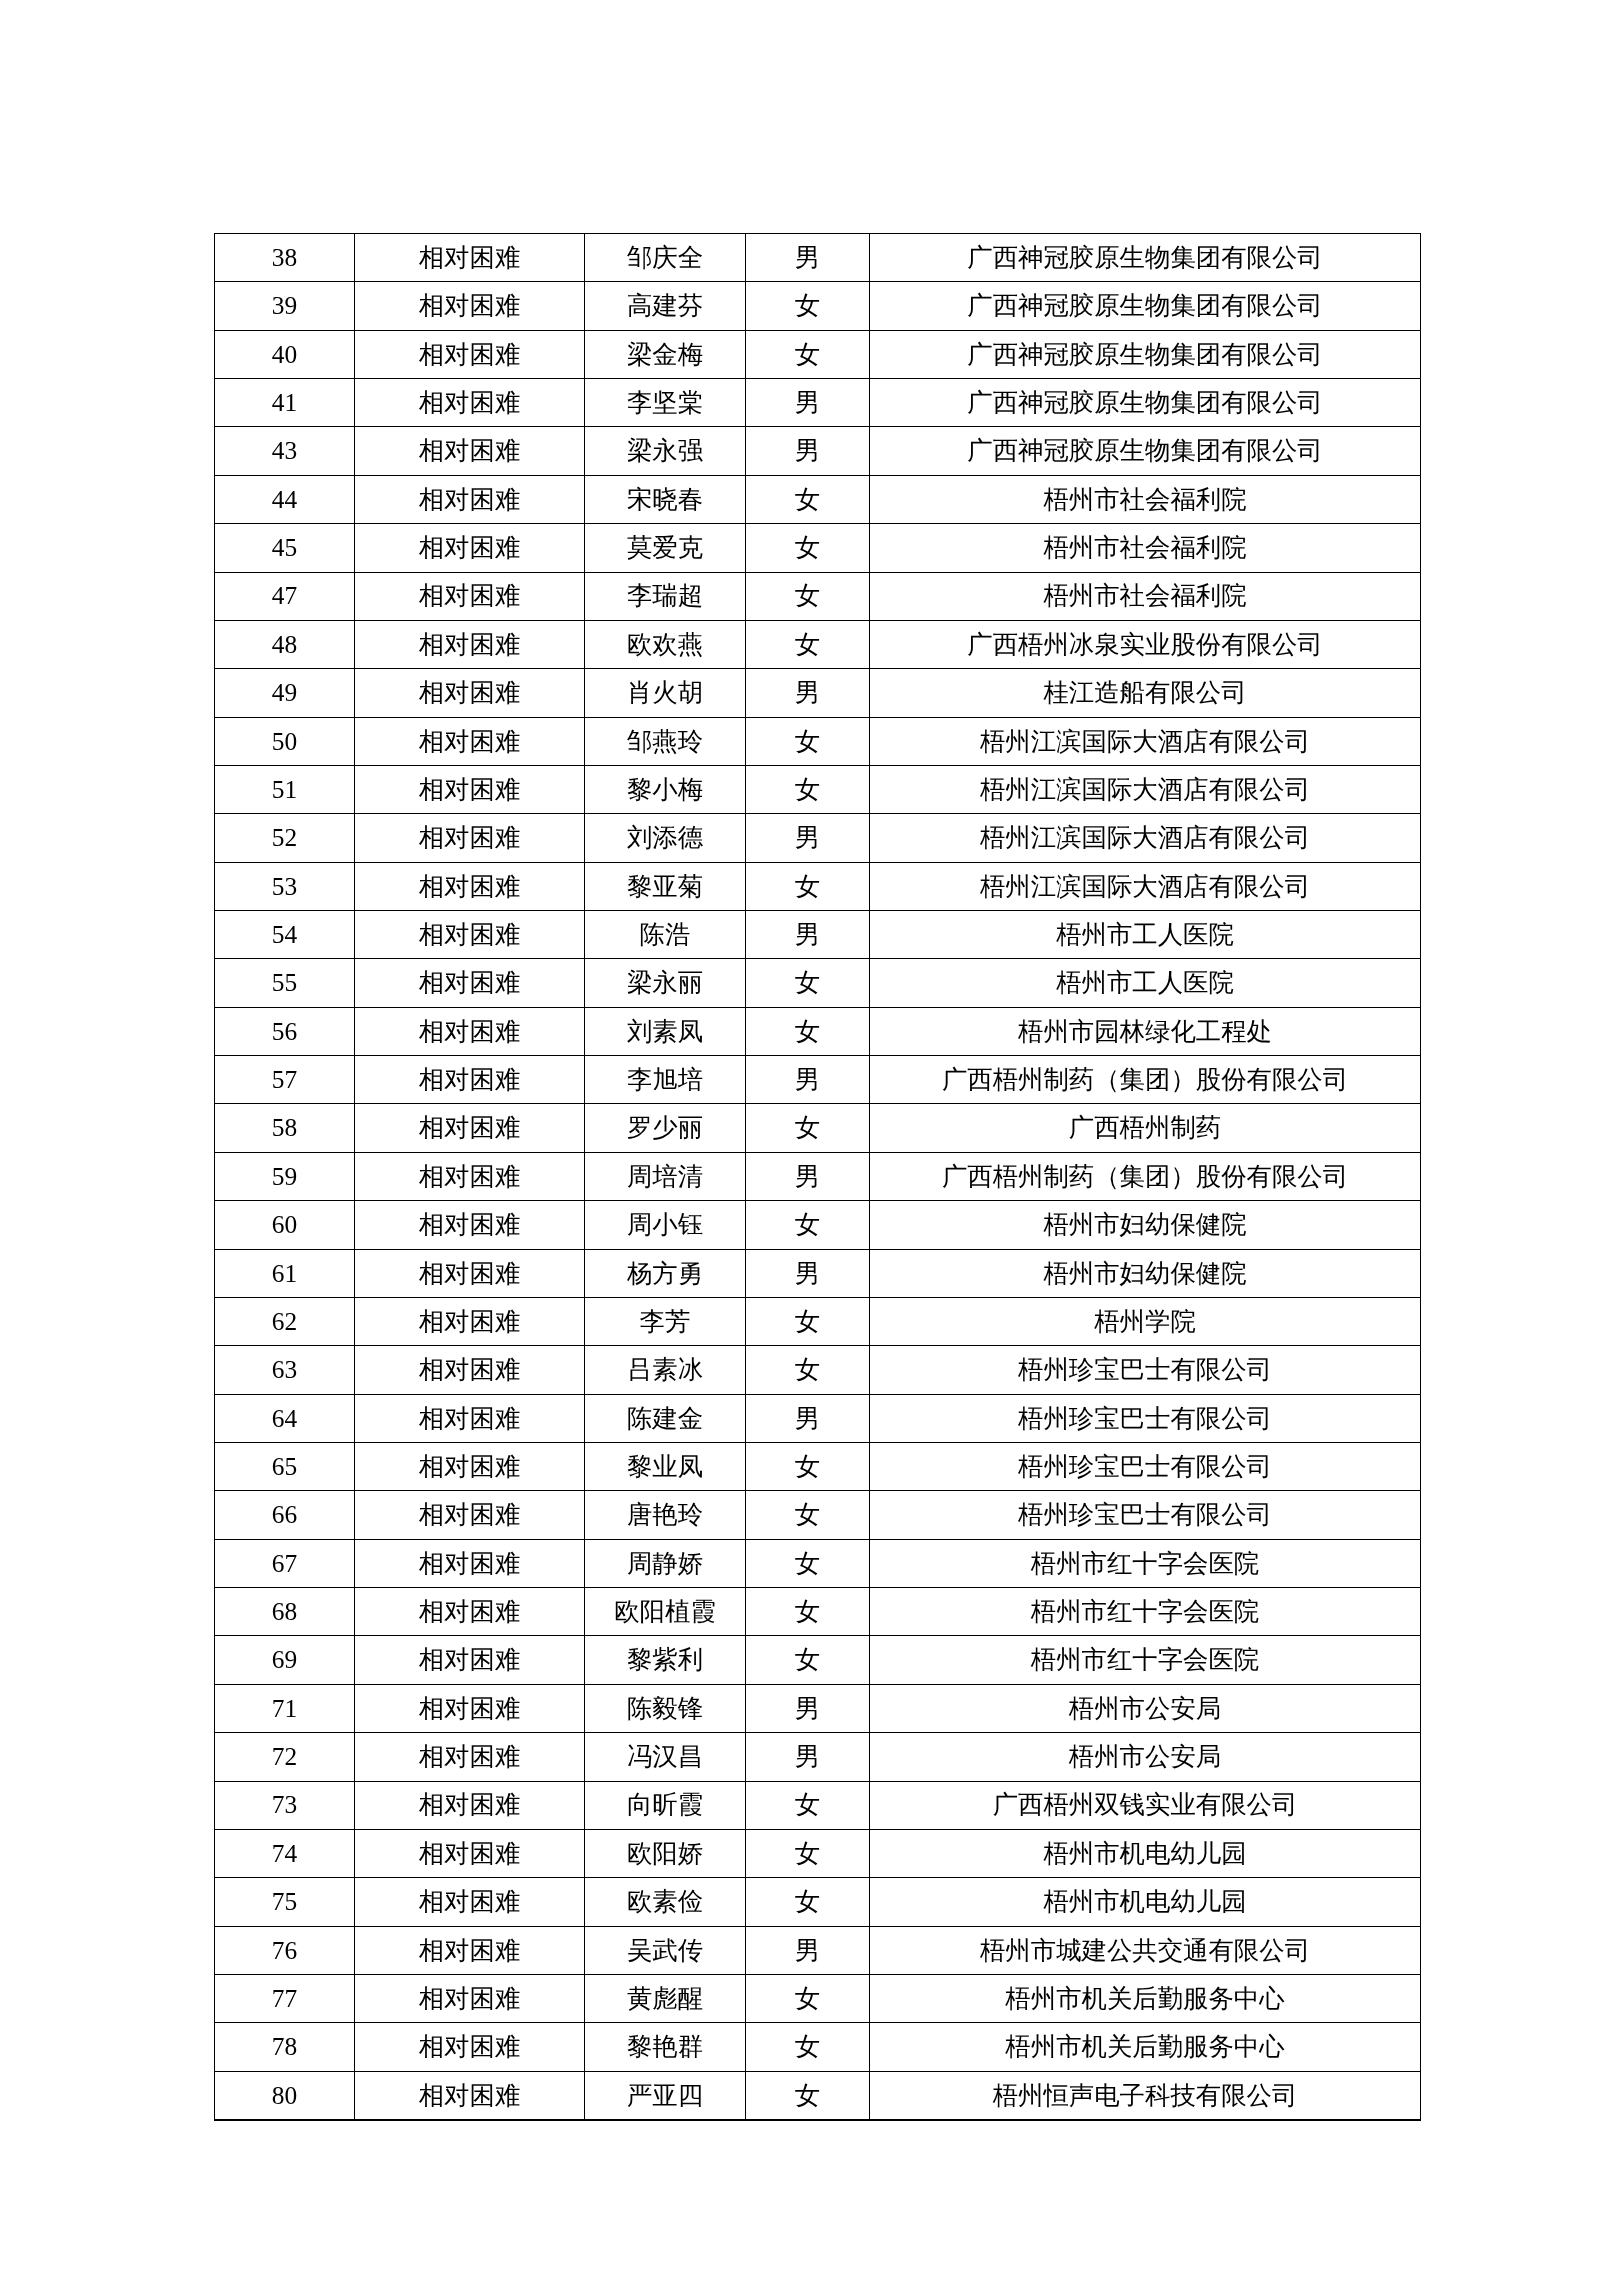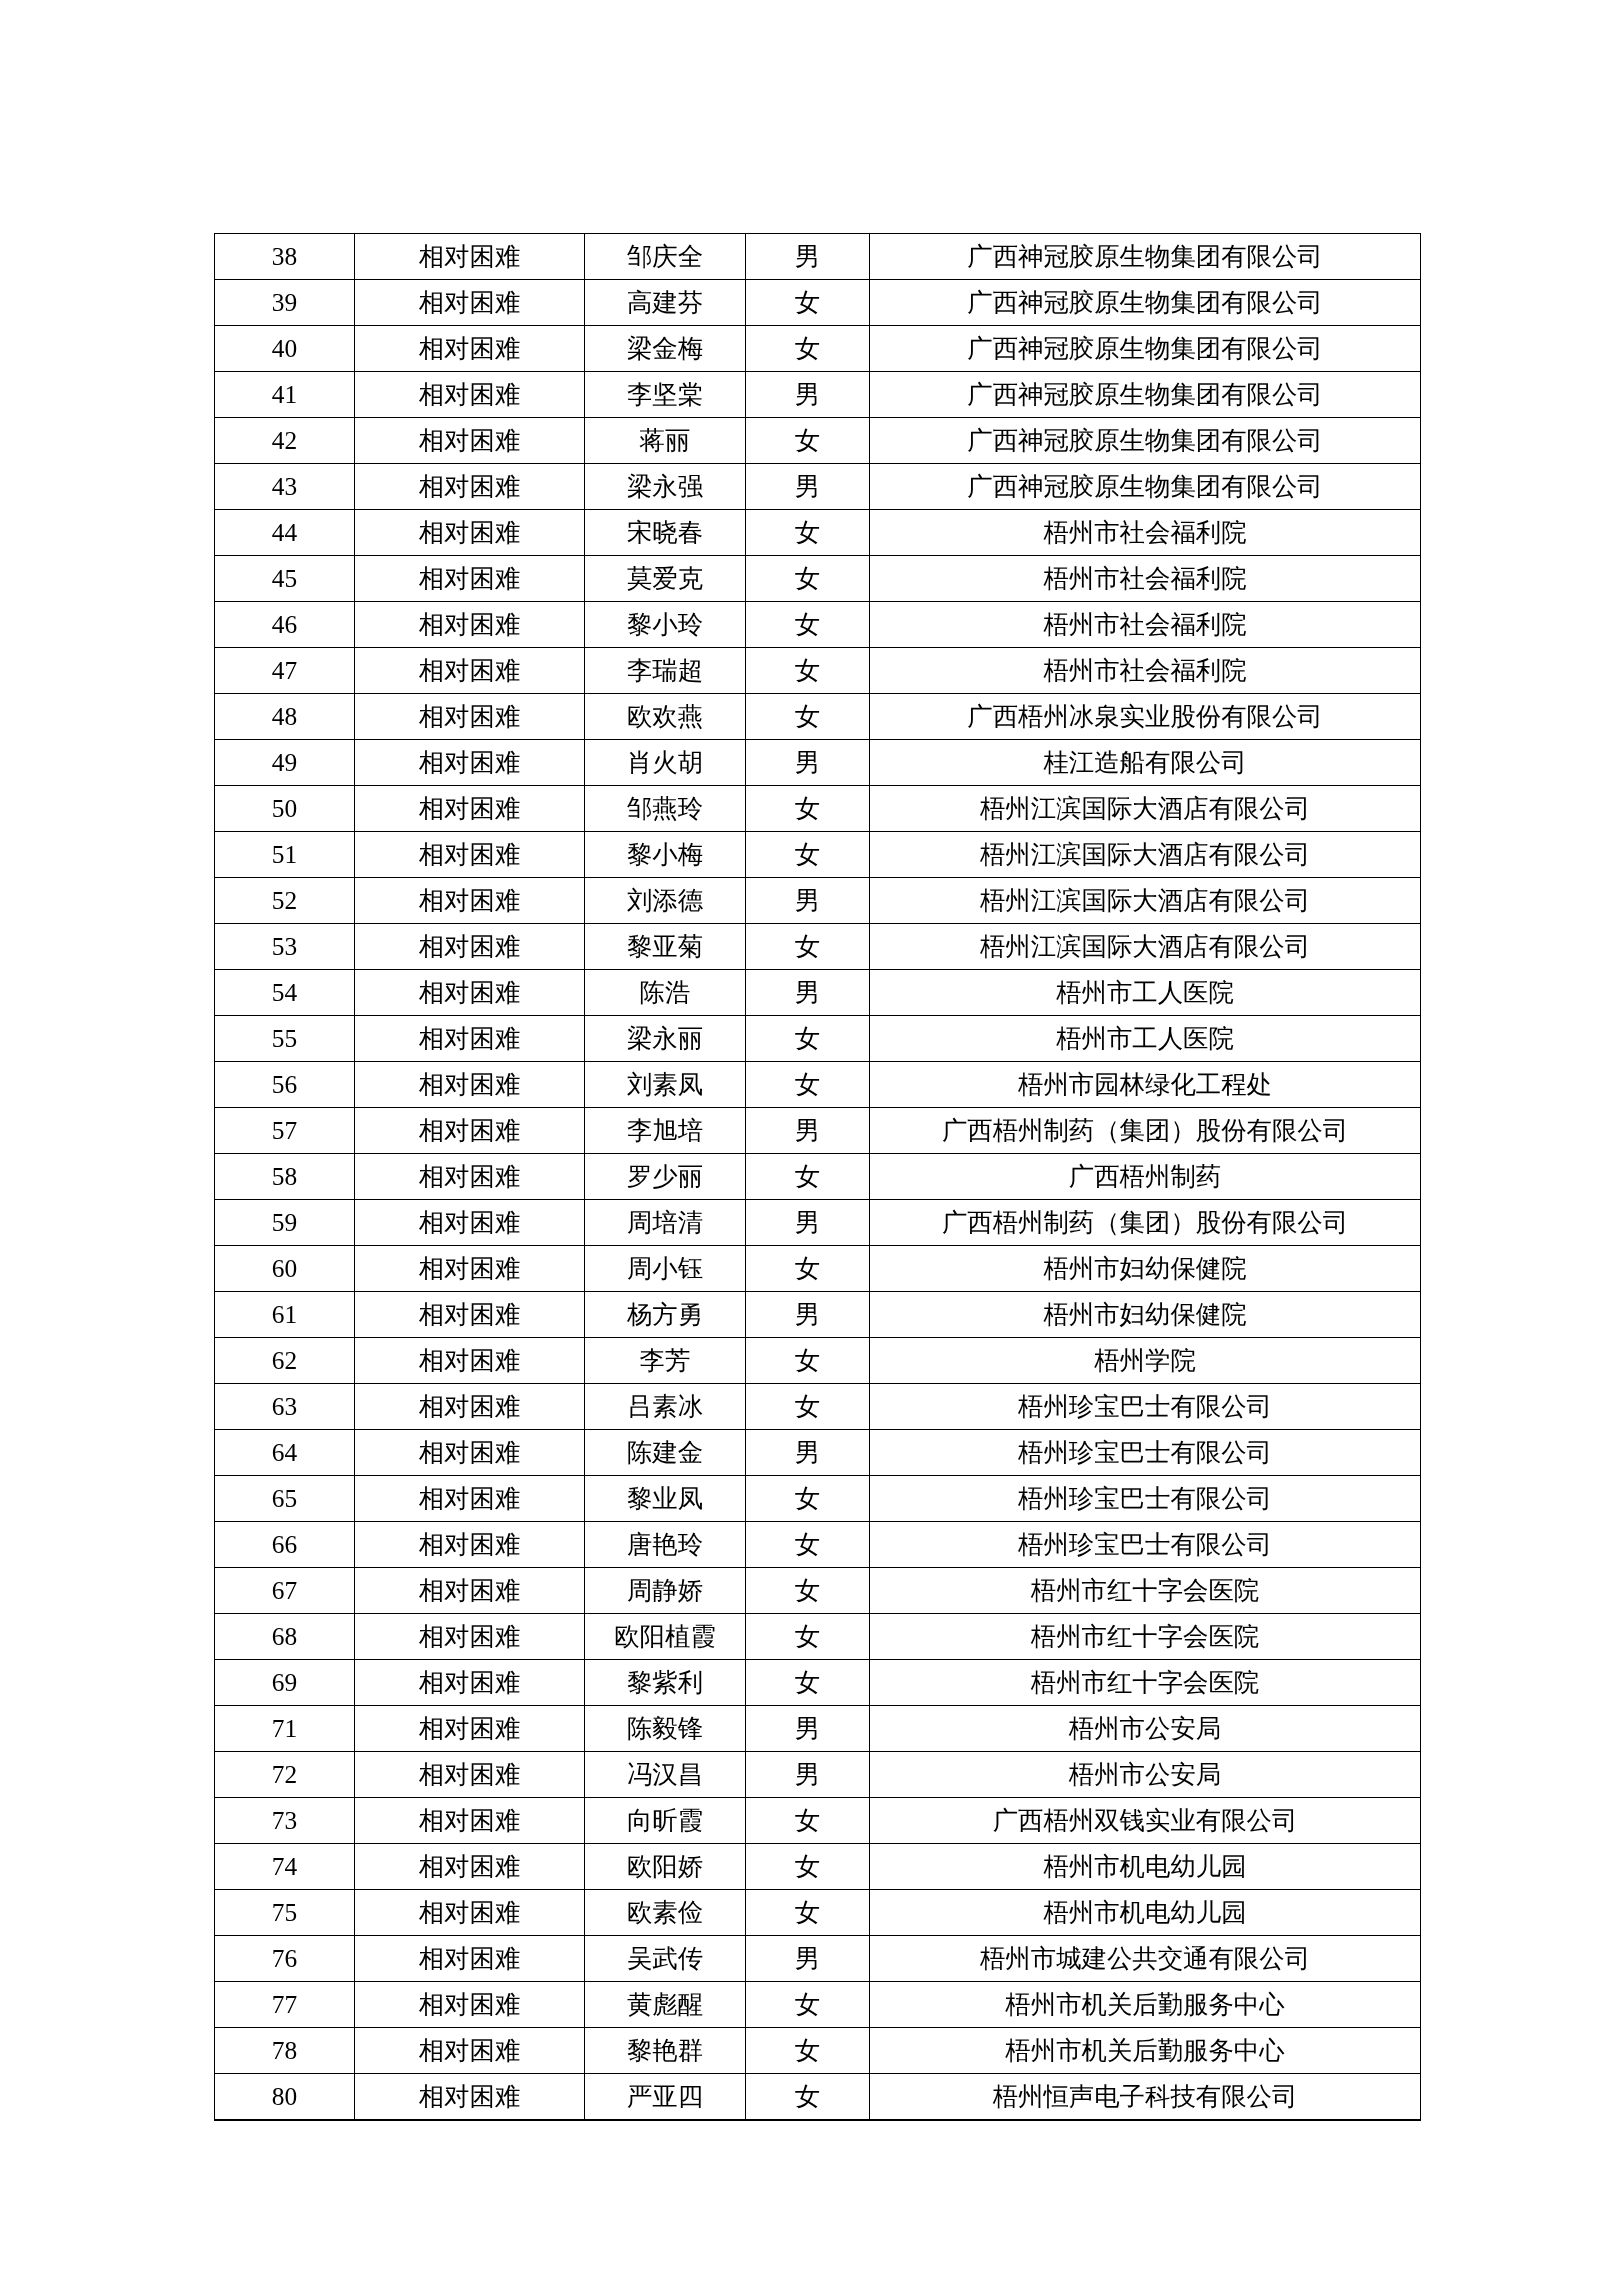--- a/index.html
+++ b/index.html
@@ -87,51 +87,37 @@
           <td>广西神冠胶原生物集团有限公司</td>
         </tr>
         <tr>
           <td>41</td>
           <td>相对困难</td>
           <td>李坚棠</td>
           <td>男</td>
           <td>广西神冠胶原生物集团有限公司</td>
         </tr>
         <tr>
-          <td>42</td>
-          <td>相对困难</td>
-          <td>蒋丽</td>
-          <td>女</td>
-          <td>广西神冠胶原生物集团有限公司</td>
-        </tr>
-        <tr>
           <td>43</td>
           <td>相对困难</td>
           <td>梁永强</td>
           <td>男</td>
           <td>广西神冠胶原生物集团有限公司</td>
         </tr>
         <tr>
           <td>44</td>
           <td>相对困难</td>
           <td>宋晓春</td>
           <td>女</td>
           <td>梧州市社会福利院</td>
         </tr>
         <tr>
           <td>45</td>
           <td>相对困难</td>
           <td>莫爱克</td>
-          <td>女</td>
-          <td>梧州市社会福利院</td>
-        </tr>
-        <tr>
-          <td>46</td>
-          <td>相对困难</td>
-          <td>黎小玲</td>
           <td>女</td>
           <td>梧州市社会福利院</td>
         </tr>
         <tr>
           <td>47</td>
           <td>相对困难</td>
           <td>李瑞超</td>
           <td>女</td>
           <td>梧州市社会福利院</td>
         </tr>

